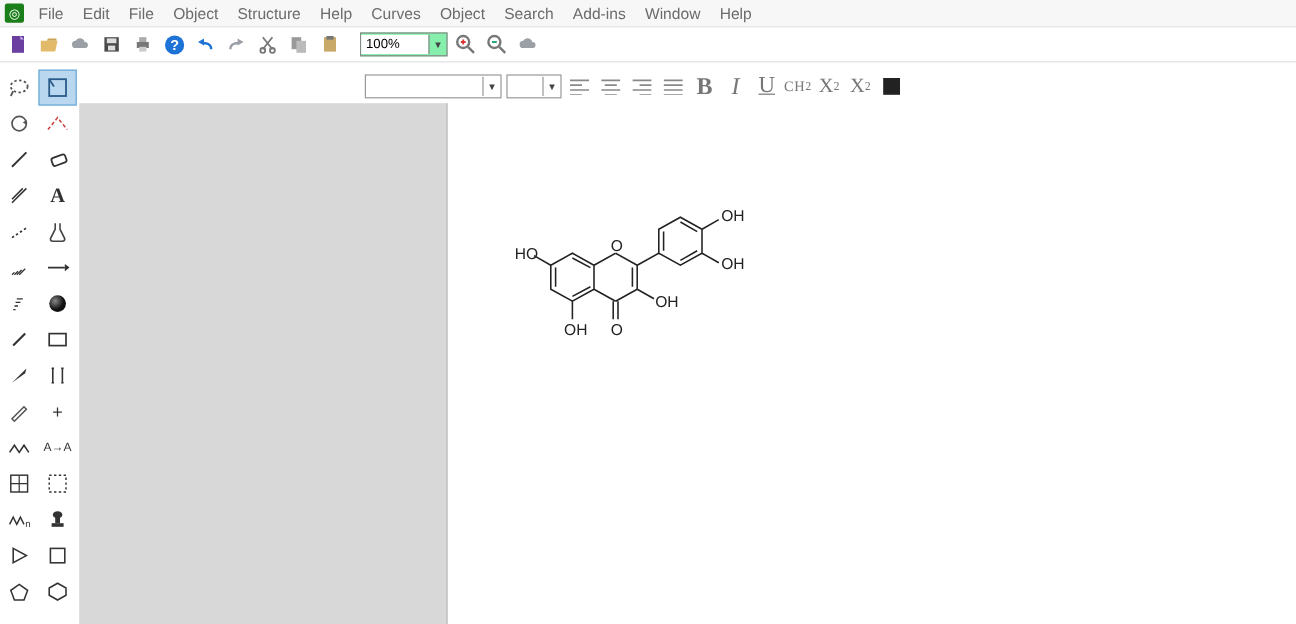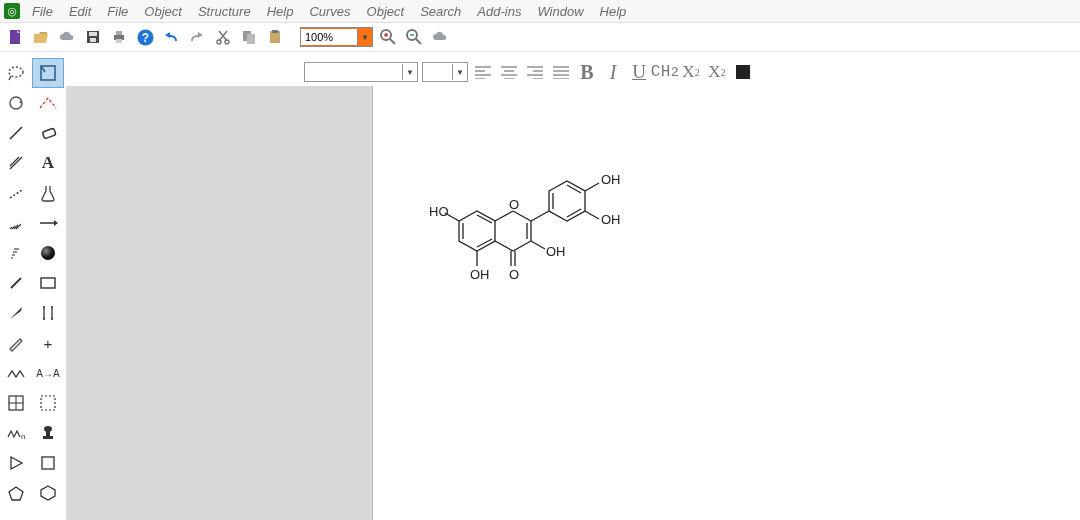--- a/index.html
+++ b/index.html
@@ -32,21 +32,20 @@
     align-items: center;
     justify-content: center;
     background: #1a7e1a;
     color: #fff;
     border-radius: 2px;
     font-size: 11px;
   }
   .menubar .menu-item {
     padding: 2px 8px;
     cursor: default;
-    font-style: italic;
   }
   .toolbar {
     display: flex;
     align-items: center;
     height: 28px;
     padding: 0 4px;
     gap: 4px;
     background: #fff;
     border-bottom: 1px solid #e0e0e0;
   }
@@ -58,21 +57,21 @@
     justify-content: center;
     color: #666;
     font-size: 14px;
   }
   .tool-btn svg { display:block; }
   .zoom-box {
     display: flex;
     align-items: center;
     border: 1px solid #888;
     height: 18px;
-    background: #f97316;
+    background: #86efac;
   }
   .zoom-box input {
     border: none;
     width: 48px;
     height: 16px;
     font-size: 11px;
     padding: 0 4px;
     outline: none;
   }
   .zoom-box .dd {
@@ -313,21 +312,21 @@
     <svg class="align-icon">
         <line class="ln" x1="0" y1="2" x2="16" y2="2"></line>
         <line class="ln" x1="0" y1="6" x2="16" y2="6"></line>
         <line class="ln" x1="0" y1="10" x2="16" y2="10"></line>
         <line class="ln" x1="0" y1="14" x2="16" y2="14"></line>
       </svg>
   </span>
   <span class="tool-btn" style="font-family:'Times New Roman',serif;font-weight:bold;font-size:20px;color:#777">B</span>
   <span class="tool-btn" style="font-family:'Times New Roman',serif;font-style:italic;font-size:20px;color:#777">I</span>
   <span class="tool-btn" style="font-family:'Times New Roman',serif;font-size:19px;color:#777;text-decoration:underline">U</span>
-  <span class="tool-btn" style="font-family:Liberation Mono, monospace;font-size:16px;color:#777;letter-spacing:0.5px">
+  <span class="tool-btn" style="font-family:Liberation Serif, serif;font-size:12px;color:#777;letter-spacing:0.5px">
     <span>CH</span>
       <sub>2</sub>
   </span>
   <span class="tool-btn" style="font-family:'Times New Roman',serif;font-size:17px;color:#777">
     <span>X</span>
       <sub style="font-size:10px">2</sub>
   </span>
   <span class="tool-btn" style="font-family:'Times New Roman',serif;font-size:17px;color:#777">
     <span>X</span>
       <sup style="font-size:10px">2</sup>

